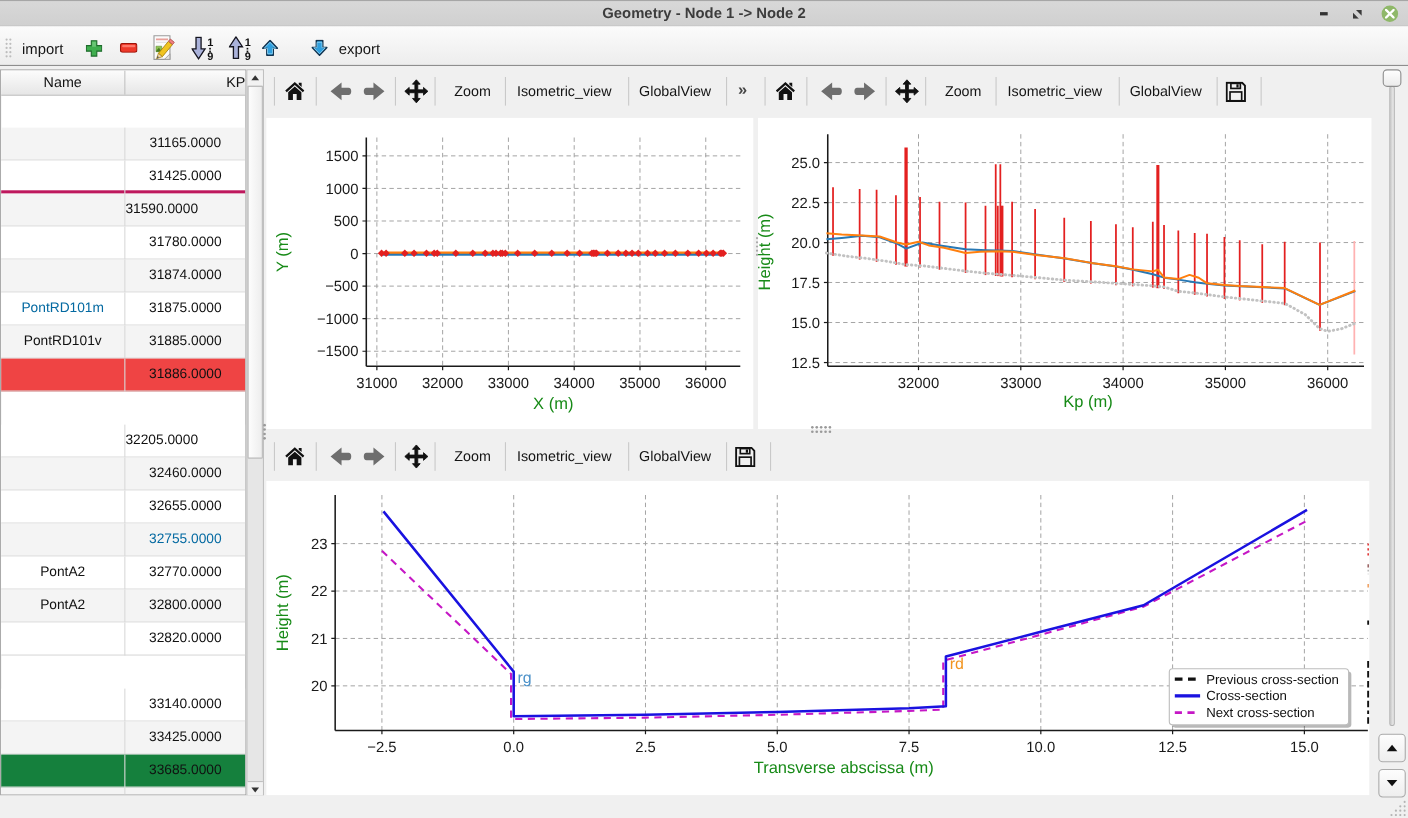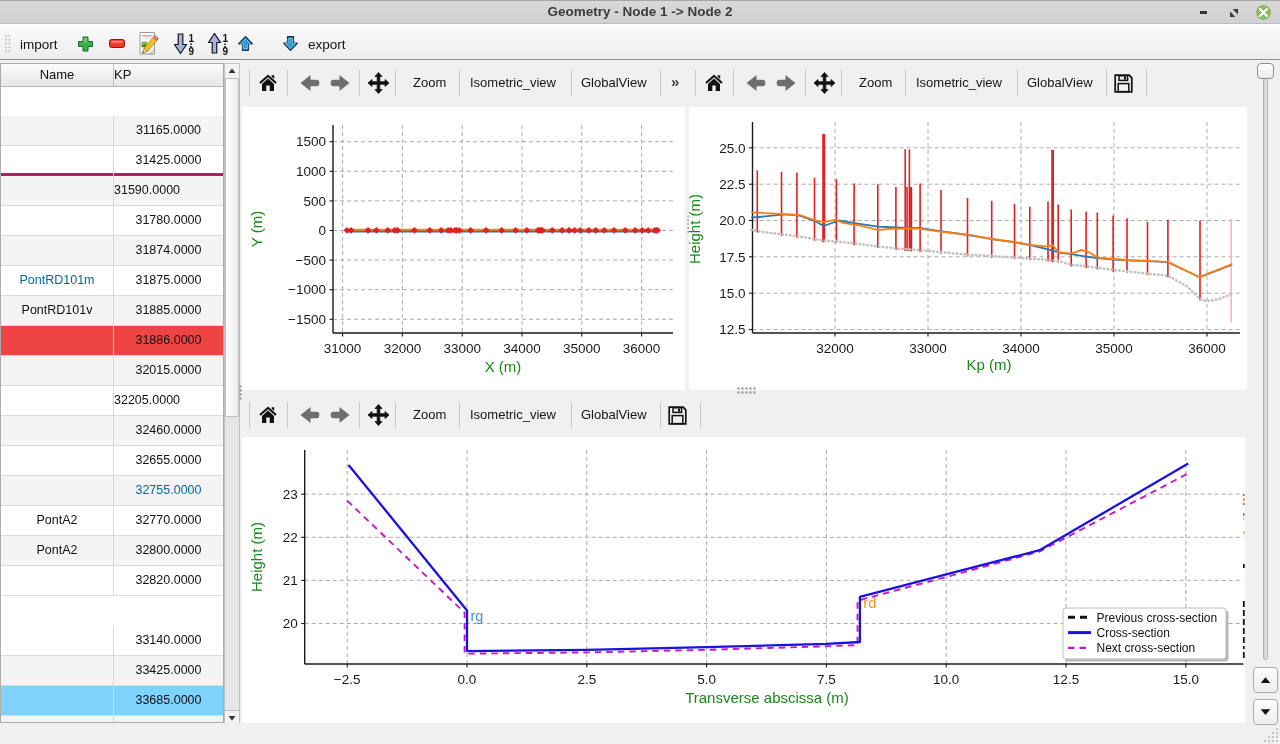--- a/index.html
+++ b/index.html
@@ -64,21 +64,21 @@
     <path d="M7.5 0.8 L14.2 7.8 H10.4 V14.2 H4.6 V7.8 H0.8 Z" fill="none" stroke="#8ed2f4" stroke-width="1" transform="translate(1.6,1.8) scale(0.78)"></path>
   </svg>
 <svg style="position:absolute;left:283px;top:36px" width="15" height="15" viewBox="0 0 15 15">
     <path d="M7.5 14.2 L14.2 7.2 H10.4 V0.8 H4.6 V7.2 H0.8 Z" fill="#2f9fde" stroke="#123450" stroke-width="1.4" stroke-linejoin="round"></path>
     <path d="M7.5 14.2 L14.2 7.2 H10.4 V0.8 H4.6 V7.2 H0.8 Z" fill="none" stroke="#8ed2f4" stroke-width="1" transform="translate(1.6,1.8) scale(0.78)"></path>
   </svg>
 <div style="position:absolute;left:308px;top:37px;font-size:13.5px;color:#141414">export</div>
 <div style="position:absolute;left:0px;top:63px;width:224px;height:660px;overflow:hidden;border:1px solid #ababab;box-sizing:border-box;background:#fff">
     <div style="position:absolute;left:0;top:0;width:222px;height:22px;background:linear-gradient(#fcfcfc,#e6e6e6);border-bottom:1px solid #b8b8b8">
       <div style="position:absolute;left:0;top:0;width:112px;height:22px;border-right:1px solid #c2c2c2;text-align:center;font-size:13px;color:#111;line-height:22px">Name</div>
-      <div style="position:absolute;left:113px;top:0;width:109px;height:22px;text-align:left;font-size:13px;color:#111;line-height:22px">KP</div>
+      <div style="position:absolute;left:113px;top:0;width:109px;height:22px;text-align:right;font-size:13px;color:#111;line-height:22px">KP</div>
     </div>
     <div style="position:absolute;left:0;top:52px;width:222px;height:30px;background:#f4f4f4;border-bottom:1px solid #d9d9d9;box-sizing:border-box">
       <div style="position:absolute;left:113px;top:0;width:109px;height:29px;text-align:center;line-height:29px;font-size:12.5px;color:#111">31165.0000</div>
       <div style="position:absolute;left:112px;top:0;width:1px;height:30px;background:#d9d9d9"></div>
     </div>
     <div style="position:absolute;left:0;top:82px;width:222px;height:30px;background:#ffffff;border-bottom:3px solid #be185d;box-sizing:border-box">
       <div style="position:absolute;left:113px;top:0;width:109px;height:29px;text-align:center;line-height:29px;font-size:12.5px;color:#111">31425.0000</div>
       <div style="position:absolute;left:112px;top:0;width:1px;height:30px;background:#d9d9d9"></div>
     </div>
     <div style="position:absolute;left:0;top:112px;width:222px;height:30px;background:#f4f4f4;border-bottom:1px solid #d9d9d9;box-sizing:border-box">
@@ -100,24 +100,20 @@
     </div>
     <div style="position:absolute;left:0;top:232px;width:222px;height:30px;background:#f4f4f4;border-bottom:1px solid #d9d9d9;box-sizing:border-box">
       <div style="position:absolute;left:0;top:0;width:112px;height:29px;text-align:center;line-height:29px;font-size:12.5px;color:#111">PontRD101v</div>
       <div style="position:absolute;left:113px;top:0;width:109px;height:29px;text-align:center;line-height:29px;font-size:12.5px;color:#111">31885.0000</div>
       <div style="position:absolute;left:112px;top:0;width:1px;height:30px;background:#d9d9d9"></div>
     </div>
     <div style="position:absolute;left:0;top:262px;width:222px;height:30px;background:#ef4444;border-bottom:1px solid #d9d9d9;box-sizing:border-box">
       <div style="position:absolute;left:113px;top:0;width:109px;height:29px;text-align:center;line-height:29px;font-size:12.5px;color:#111">31886.0000</div>
       <div style="position:absolute;left:112px;top:0;width:1px;height:30px;background:#d9d9d9"></div>
     </div>
-    <div style="position:absolute;left:0;top:292px;width:222px;height:30px;background:#f4f4f4;border-bottom:1px solid #d9d9d9;box-sizing:border-box">
-      <div style="position:absolute;left:113px;top:0;width:109px;height:29px;text-align:center;line-height:29px;font-size:12.5px;color:#111">32015.0000</div>
-      <div style="position:absolute;left:112px;top:0;width:1px;height:30px;background:#d9d9d9"></div>
-    </div>
     <div style="position:absolute;left:0;top:322px;width:222px;height:30px;background:#ffffff;border-bottom:1px solid #d9d9d9;box-sizing:border-box">
       <div style="position:absolute;left:113px;top:0;width:109px;height:29px;line-height:29px;font-size:12.5px;color:#111">32205.0000</div>
       <div style="position:absolute;left:112px;top:0;width:1px;height:30px;background:#d9d9d9"></div>
     </div>
     <div style="position:absolute;left:0;top:352px;width:222px;height:30px;background:#f4f4f4;border-bottom:1px solid #d9d9d9;box-sizing:border-box">
       <div style="position:absolute;left:113px;top:0;width:109px;height:29px;text-align:center;line-height:29px;font-size:12.5px;color:#111">32460.0000</div>
       <div style="position:absolute;left:112px;top:0;width:1px;height:30px;background:#d9d9d9"></div>
     </div>
     <div style="position:absolute;left:0;top:382px;width:222px;height:30px;background:#ffffff;border-bottom:1px solid #d9d9d9;box-sizing:border-box">
       <div style="position:absolute;left:113px;top:0;width:109px;height:29px;text-align:center;line-height:29px;font-size:12.5px;color:#111">32655.0000</div>
@@ -142,21 +138,21 @@
       <div style="position:absolute;left:112px;top:0;width:1px;height:30px;background:#d9d9d9"></div>
     </div>
     <div style="position:absolute;left:0;top:562px;width:222px;height:30px;background:#ffffff;border-bottom:1px solid #d9d9d9;box-sizing:border-box">
       <div style="position:absolute;left:113px;top:0;width:109px;height:29px;text-align:center;line-height:29px;font-size:12.5px;color:#111">33140.0000</div>
       <div style="position:absolute;left:112px;top:0;width:1px;height:30px;background:#d9d9d9"></div>
     </div>
     <div style="position:absolute;left:0;top:592px;width:222px;height:30px;background:#f4f4f4;border-bottom:1px solid #d9d9d9;box-sizing:border-box">
       <div style="position:absolute;left:113px;top:0;width:109px;height:29px;text-align:center;line-height:29px;font-size:12.5px;color:#111">33425.0000</div>
       <div style="position:absolute;left:112px;top:0;width:1px;height:30px;background:#d9d9d9"></div>
     </div>
-    <div style="position:absolute;left:0;top:622px;width:222px;height:30px;background:#7dd3fc;border-bottom:1px solid #d9d9d9;box-sizing:border-box">
+    <div style="position:absolute;left:0;top:622px;width:222px;height:30px;background:#15803d;border-bottom:1px solid #d9d9d9;box-sizing:border-box">
       <div style="position:absolute;left:113px;top:0;width:109px;height:29px;text-align:center;line-height:29px;font-size:12.5px;color:#111">33685.0000</div>
       <div style="position:absolute;left:112px;top:0;width:1px;height:30px;background:#d9d9d9"></div>
     </div>
     <div style="position:absolute;left:0;top:652px;width:222px;height:30px;background:#f4f4f4">
       <div style="position:absolute;left:112px;top:0;width:1px;height:30px;background:#d9d9d9"></div>
     </div>
   </div>
 <div style="position:absolute;left:224px;top:63px;width:16px;height:660px;background:#e6e6e6;border:1px solid #c0c0c0;box-sizing:border-box">
     <div style="position:absolute;left:0;top:0;width:14px;height:14px;background:#f2f2f2;border-bottom:1px solid #c0c0c0"><svg width="14" height="14" viewBox="0 0 14 14">
         <path d="M7 4.5 L10.5 9 H3.5 Z" fill="#333"></path>

